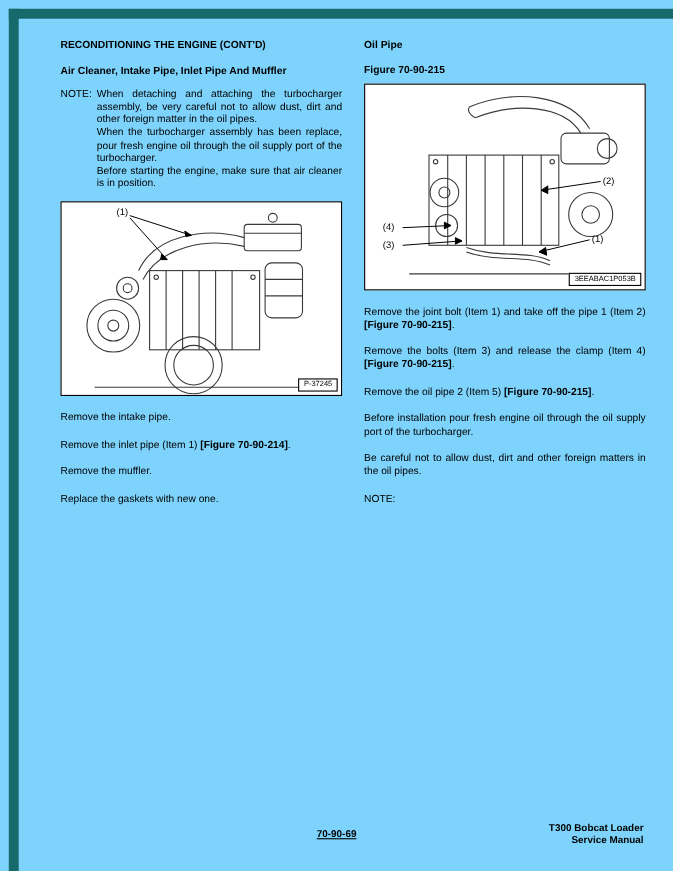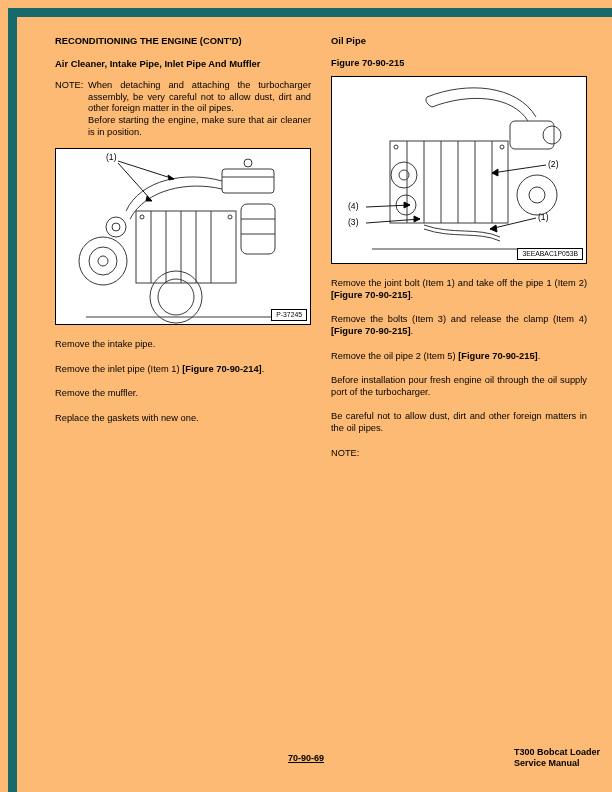--- a/index.html
+++ b/index.html
@@ -1,20 +1,20 @@
 <!DOCTYPE html>
 <html><head>
 <meta charset="utf-8">
 <style>
   * { box-sizing: border-box; }
   html, body { margin: 0; padding: 0; background: #ffffff; }
   .page {
     position: relative;
     width: 612px; height: 792px;
-    background: #fdba74;
+    background: #7dd3fc;
     font-family: "Liberation Sans", sans-serif;
     color: #000;
     overflow: hidden;
   }
   .bar-top { position: absolute; top: 8px; left: 8px; right: 0; height: 9px; background:#176a6c; }
   .bar-left { position: absolute; top: 8px; left: 8px; bottom: 0; width: 9px; background:#176a6c; }
 
   .col { position: absolute; top: 35px; width: 256px; font-size: 9.3px; line-height: 11.6px; }
   .col-left { left: 55px; }
   .col-right { left: 331px; }
@@ -40,40 +40,41 @@
   .callout { position: absolute; font-size: 8.6px; line-height: 9px; }
 
   .body-p { margin: 0 0 13px 0; text-align: justify; }
   .body-p b { font-weight: bold; }
 
   .footer-center {
     position: absolute; left: 0; right: 0; bottom: 29px;
     text-align: center; font-weight: bold; font-size: 9px; text-decoration: underline;
   }
   .footer-right {
-    position: absolute; right: 12px; bottom: 23px;
-    text-align: left; font-weight: bold; font-size: 9px; line-height: 11px;
+    position: absolute; right: 27px; bottom: 23px;
+    text-align: right; font-weight: bold; font-size: 9px; line-height: 11px;
   }
 </style>
 </head>
 <body>
 
 <div class="page">
 
   <div class="bar-top" style="background: rgb(23, 106, 108);"></div>
   <div class="bar-left" style="background: rgb(23, 106, 108);"></div>
 
   <div class="col col-left">
     <div class="h-main">RECONDITIONING THE ENGINE (CONT'D)</div>
     <div class="h-sub">Air Cleaner, Intake Pipe, Inlet Pipe And Muffler</div>
 
     <div class="note">
       <div class="note-label">NOTE:</div>
       <div class="note-body">
         <p>When detaching and attaching the turbocharger assembly, be very careful not to allow dust, dirt and other foreign matter in the oil pipes.</p>
+        <p>When the turbocharger assembly has been replace, pour fresh engine oil through the oil supply port of the turbocharger.</p>
         <p>Before starting the engine, make sure that air cleaner is in position.</p>
       </div>
     </div>
 
 
     <div class="fig-box fig-left">
       <svg viewBox="0 0 254 175" aria-hidden="true">
         <g stroke="#3a3a3a" fill="none" stroke-width="1">
           <rect x="166" y="20" width="52" height="24" rx="3"></rect>
           <line x1="166" y1="28" x2="218" y2="28"></line>

